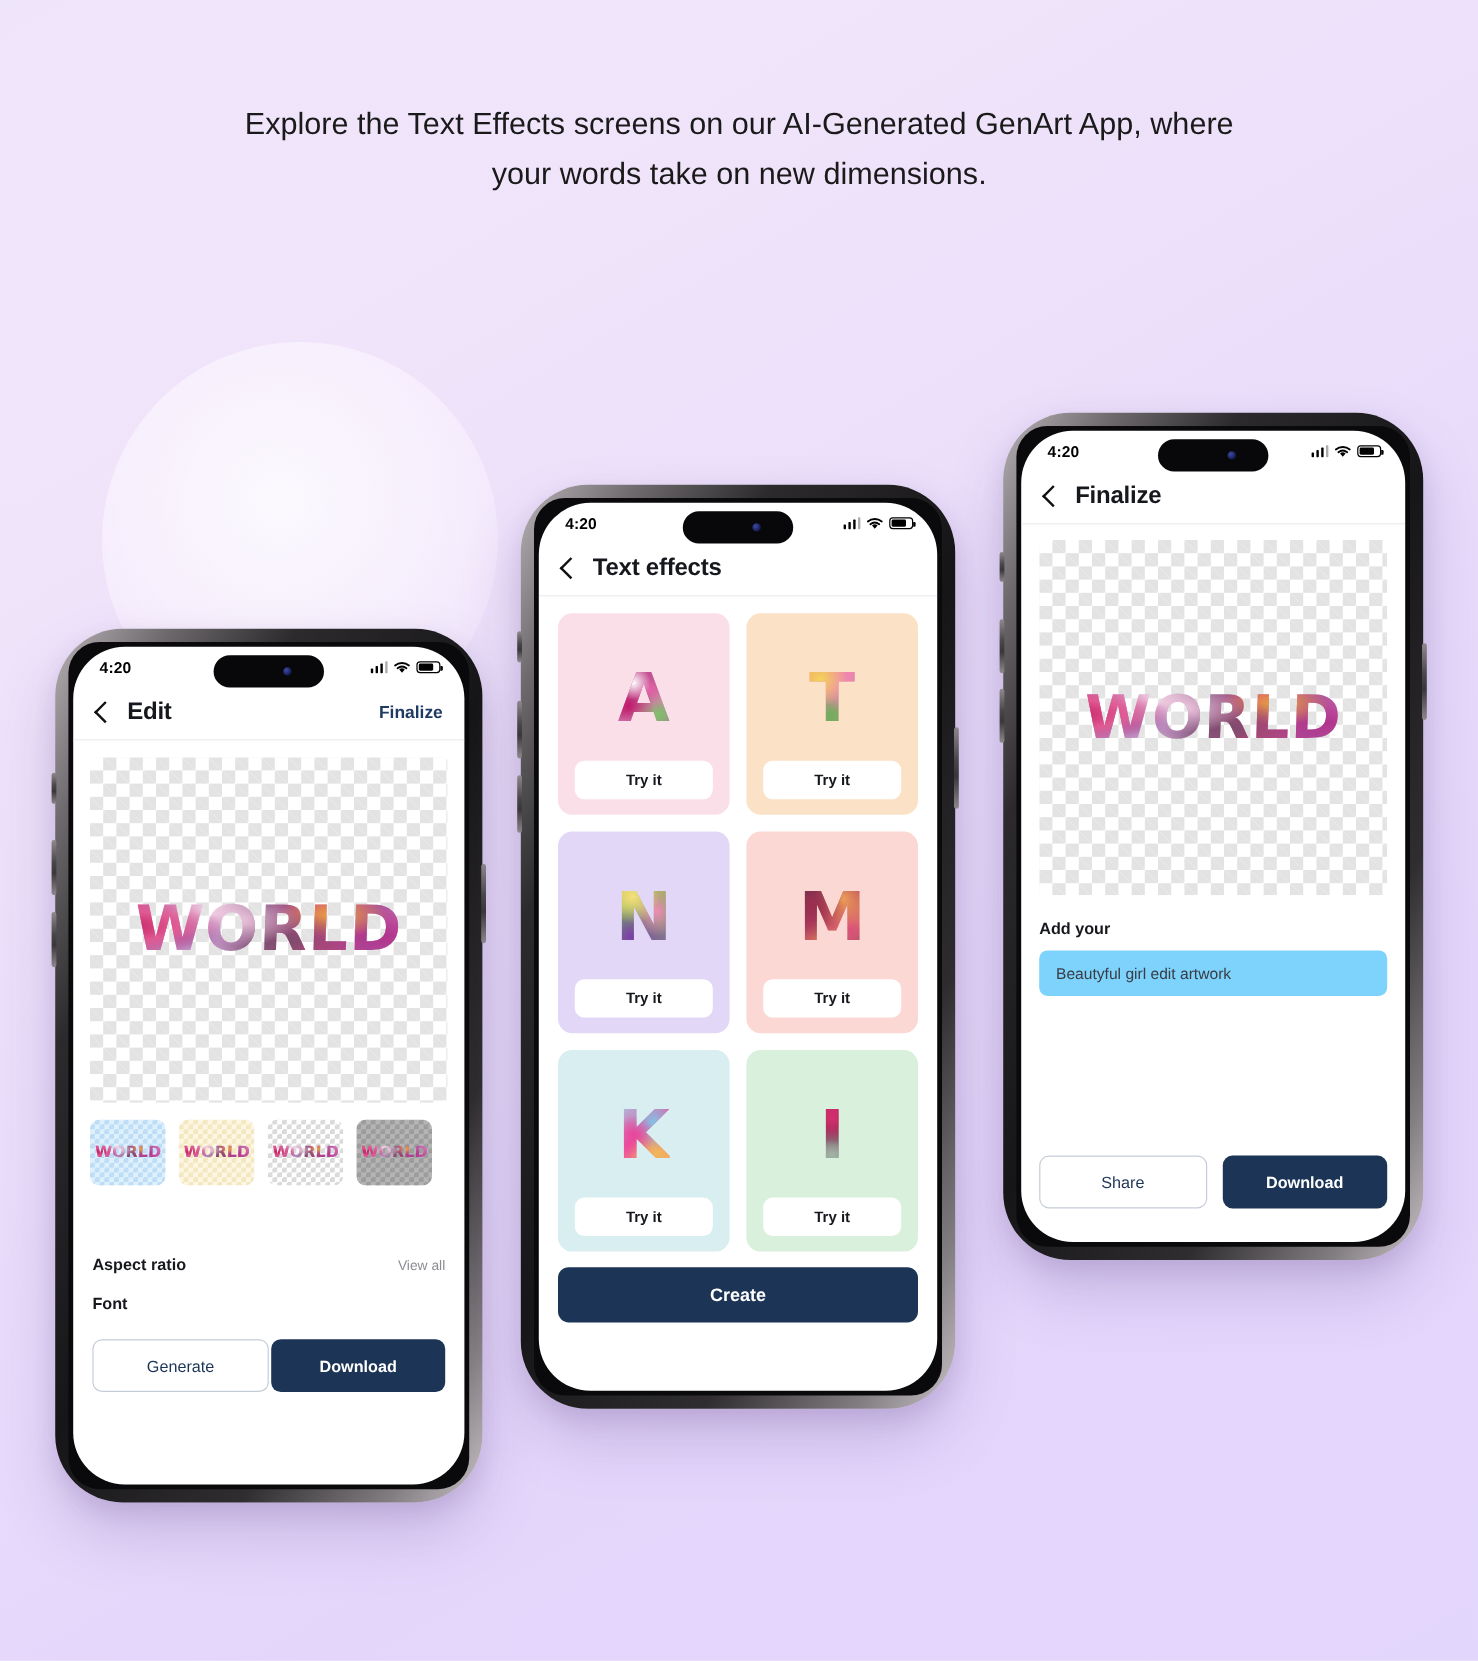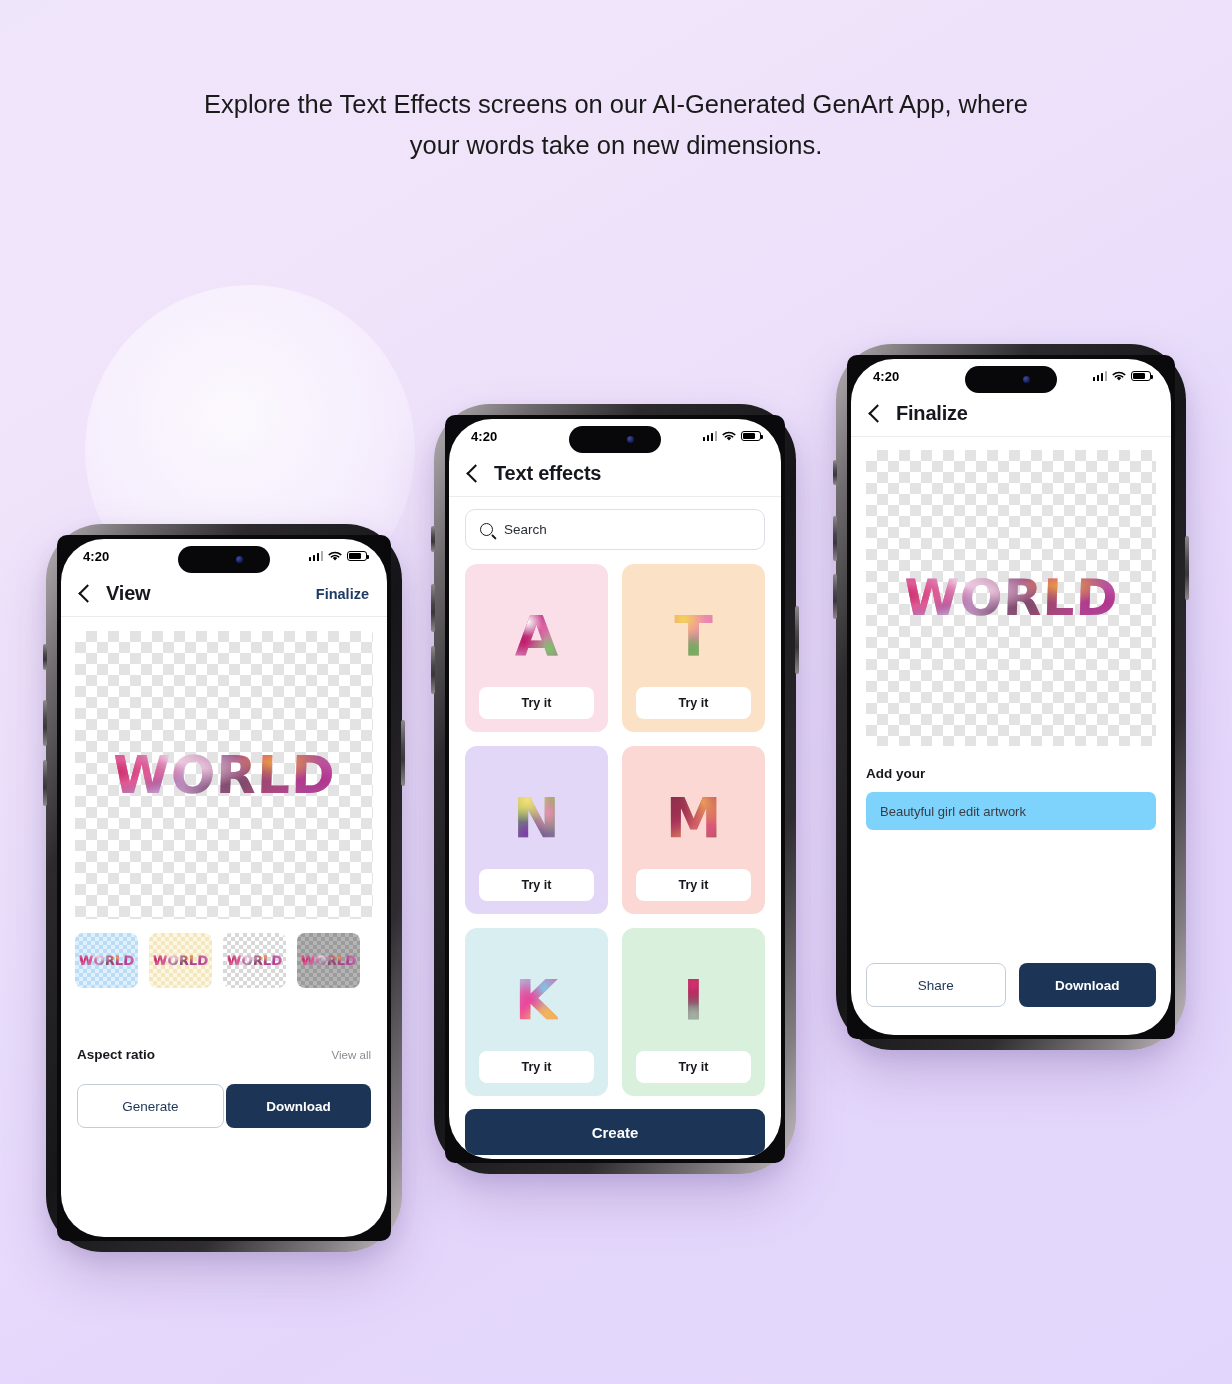--- a/index.html
+++ b/index.html
@@ -44,21 +44,21 @@
   
   .phone {
     position: absolute;
     border-radius: 56px;
     background: linear-gradient(120deg, #b9b3b6 0%, #6e6a6d 12%, #2c2a2c 26%, #161517 50%, #2f2d30 74%, #837e82 90%, #c8c2c6 100%);
     padding: 11px;
     box-shadow: 0 26px 50px rgba(90,62,130,0.21), 0 8px 18px rgba(90,62,130,0.13);
   }
   .phone .inner-ring {
     width: 100%; height: 100%;
-    border-radius: 10px;
+    border-radius: 26px;
     background: #0a0a0c;
     padding: 4px;
   }
   .screen {
     position: relative;
     width: 100%; height: 100%;
     border-radius: 43px;
     background: #ffffff;
     overflow: hidden;
   }
@@ -391,21 +391,21 @@
             <path d="M3.3 5.9 A6 6 0 0 1 10.7 5.9" stroke="#000" stroke-width="1.5" fill="none" stroke-linecap="round"></path>
           </svg>
           <span class="ico-batt">
               <span></span>
             </span>
         </div>
       </div>
 
       <div class="navbar">
         <div class="chev-back"></div>
-        <div class="nav-title">View</div>
+        <div class="nav-title">Edit</div>
         <div class="nav-action">Finalize</div>
       </div>
 
       <div class="p1-canvas checker">
         <div class="p1-word word-art">WORLD</div>
       </div>
 
       <div class="p1-thumbs">
         <div class="p1-thumb thumb-blue">
           <span class="word-art">WORLD</span>
@@ -420,20 +420,23 @@
           <span class="word-art">WORLD</span>
         </div>
       </div>
 
       <div class="p1-row">
         <div class="section-label">Aspect ratio</div>
         <div class="link-muted">View all</div>
       </div>
 
 
+      <div class="p1-font">
+        <div class="section-label">Font</div>
+      </div>
 
       <div class="p1-actions">
         <div class="btn-outline">Generate</div>
         <div class="btn-primary">Download</div>
       </div>
 
     </div>
   </div>
 </div>
 
@@ -466,24 +469,20 @@
               <span></span>
             </span>
         </div>
       </div>
 
       <div class="navbar">
         <div class="chev-back"></div>
         <div class="nav-title">Text effects</div>
       </div>
 
-      <div class="search-box">
-        <span class="mag"></span>
-        <span class="search-ph">Search</span>
-      </div>
 
       <div class="grid">
         <div class="eff-card" style="background:#fadfe9">
           <div class="eff-letter fl-a">A</div>
           <div class="tryit">Try it</div>
         </div>
         <div class="eff-card" style="background:#fbe2c6">
           <div class="eff-letter fl-t">T</div>
           <div class="tryit">Try it</div>
         </div>

